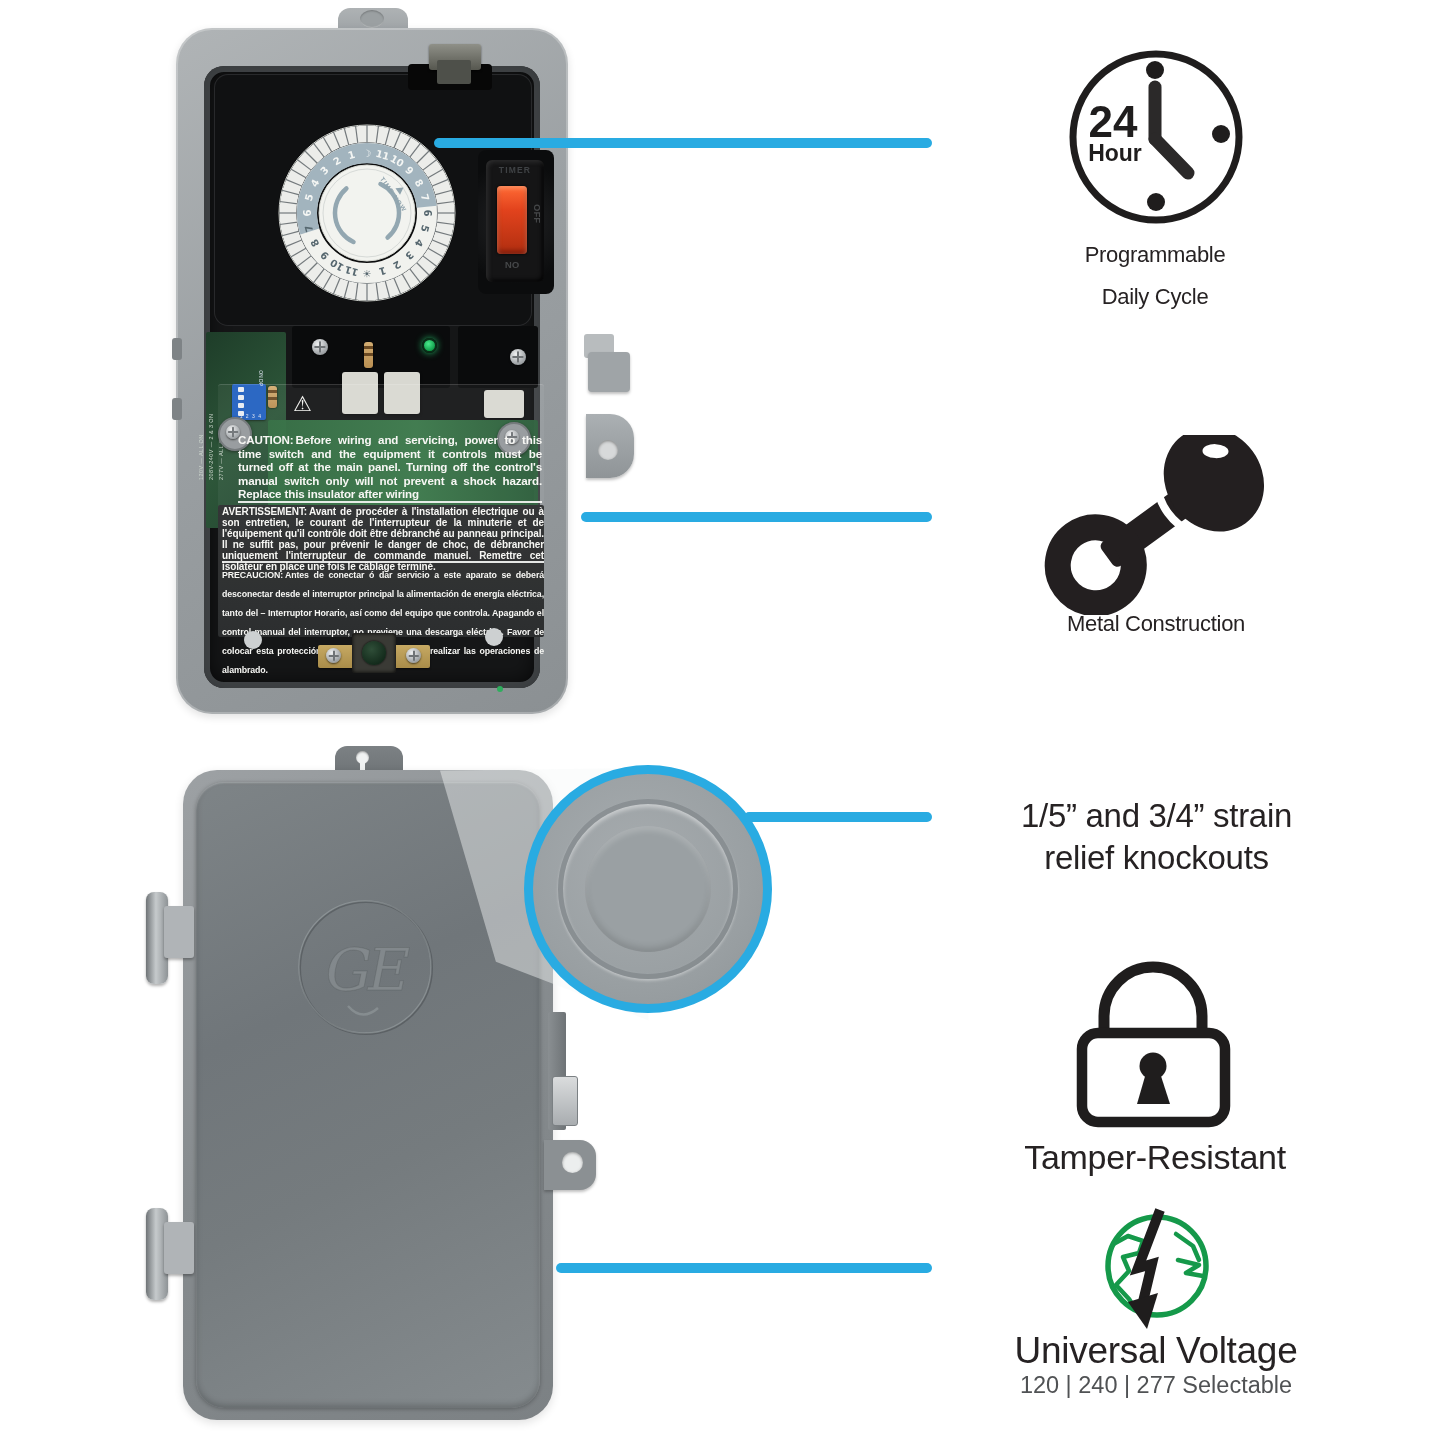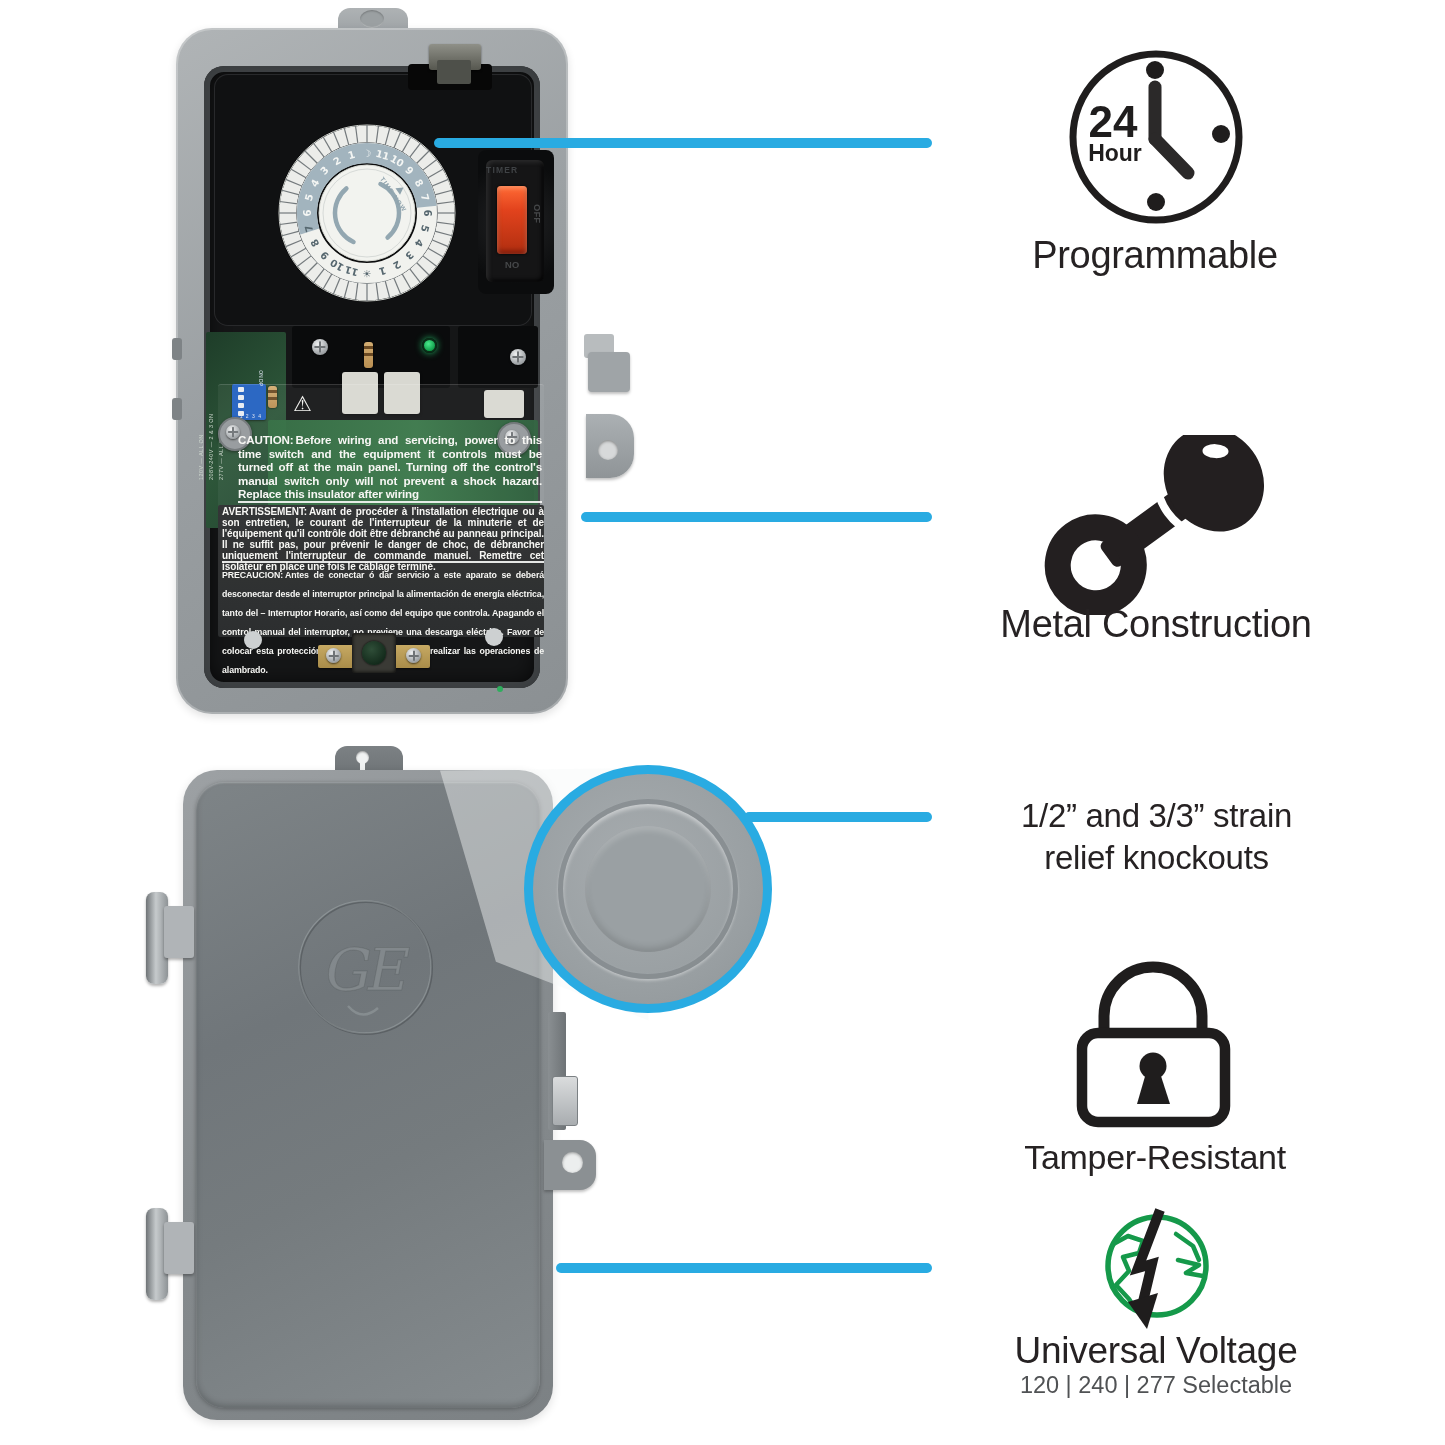--- a/index.html
+++ b/index.html
@@ -26,21 +26,21 @@
           box-shadow:inset 0 0 0 1px #28292b;}
   .latch-slot{left:408px;top:64px;width:84px;height:26px;background:#070707;border-radius:4px;}
   .latch-clip{left:429px;top:44px;width:52px;height:26px;border-radius:3px;
           background:linear-gradient(#8f9088,#56574f);box-shadow:0 1px 2px rgba(0,0,0,.6);}
   .latch-tongue{left:437px;top:60px;width:34px;height:24px;background:#4e504a;border-radius:2px;}
 
   .sw-recess{left:478px;top:150px;width:76px;height:144px;border-radius:8px;
           background:radial-gradient(circle at 50% 50%,#232426,#0b0c0d 75%);}
   .sw-bezel{left:486px;top:160px;width:58px;height:122px;border-radius:6px;background:#151516;
           box-shadow:inset 2px 2px 4px rgba(95,95,95,.35), inset -2px -2px 4px rgba(0,0,0,.85);}
-  .sw-timer-label{left:486px;top:165px;width:58px;font-size:8.5px;font-weight:bold;
+  .sw-timer-label{left:486px;top:165px;width:58px;text-align:center;font-size:8.5px;font-weight:bold;
           color:#3f4245;letter-spacing:.14em;}
   .sw-rocker{left:497px;top:186px;width:30px;height:68px;border-radius:4px;
           background:linear-gradient(180deg,#ff6a35 0%,#e2431d 35%,#b02e10 100%);
           box-shadow:inset 0 2px 5px rgba(255,190,150,.55), inset 0 -3px 5px rgba(60,0,0,.5), 0 0 3px #000;}
   .sw-off{left:528px;top:208px;font-size:9.5px;font-weight:bold;color:#46484a;transform:rotate(90deg);}
   .sw-on{left:502px;top:260px;width:20px;text-align:center;font-size:9.5px;font-weight:bold;color:#46484a;
           transform:rotate(180deg);}
 
   
   .pcb-left{left:206px;top:332px;width:80px;height:196px;border-radius:2px;
@@ -129,21 +129,21 @@
         border:9px solid #29ABE2;
         background:radial-gradient(circle at 45% 40%,#a7acaf,#9aa0a3 60%,#8f9598);}
   .knock-ring{position:absolute;left:50%;top:50%;transform:translate(-50%,-50%);width:170px;height:170px;
         border-radius:50%;border:5px solid rgba(118,124,128,.5);
         box-shadow:inset 0 3px 4px rgba(255,255,255,.45), 0 2px 3px rgba(255,255,255,.35);}
   .knock-core{position:absolute;left:50%;top:50%;transform:translate(-50%,-50%);width:126px;height:126px;
         border-radius:50%;background:#9aa0a3;
         box-shadow:inset 0 4px 6px rgba(255,255,255,.22), inset 0 -4px 7px rgba(0,0,0,.14);}
 
   
-  .feat-text{position:absolute;text-align:center;color:#262223;font-size:38px;line-height:42px;letter-spacing:-.3px;}
+  .feat-text{position:absolute;text-align:center;color:#262223;font-size:22px;line-height:42px;letter-spacing:-.3px;}
   .feat-sub{position:absolute;text-align:center;color:#505254;font-size:23.5px;}
 
   
   .dnum{font-family:"DejaVu Sans",sans-serif;font-size:10px;font-weight:bold;fill:#56676f;
         text-anchor:middle;dominant-baseline:central;}
   .dnum.lite{fill:#f3f5f3;}
   .dial-tick{stroke:#73797c;stroke-width:1.2;}
 </style>
 </head>
 <body>
@@ -371,37 +371,38 @@
       <circle cx="91" cy="25" r="9" fill="#1f1d1d"></circle>
       <circle cx="157" cy="89" r="9" fill="#1f1d1d"></circle>
       <circle cx="92" cy="157" r="9" fill="#1f1d1d"></circle>
       <line x1="91" y1="42" x2="91" y2="94" stroke="#2b2929" stroke-width="13" stroke-linecap="round"></line>
       <line x1="91" y1="94" x2="124" y2="128" stroke="#2b2929" stroke-width="13" stroke-linecap="round"></line>
       <text x="49" y="92" text-anchor="middle" font-size="44" font-weight="bold" fill="#1f1d1d">24</text>
       <text x="51" y="116" text-anchor="middle" font-size="23" font-weight="bold" fill="#1f1d1d">Hour</text>
     </svg>
     <div class="feat-text" style="left:1005px;top:234px;width:300px;">
       <div>Programmable</div>
+      <div>Daily Cycle</div>
     </div>
 
     <svg class="abs" style="left:1040px;top:435px;" width="230" height="180">
       <g transform="translate(114,88) rotate(-36)" fill="#231f20">
         <rect x="-58" y="-15" width="116" height="30" rx="6"></rect>
         <circle cx="-72" cy="0" r="38" fill="none" stroke="#231f20" stroke-width="26"></circle>
         <ellipse cx="74" cy="0" rx="48" ry="54"></ellipse>
         <path d="M 44,-50 A 60 60 0 0 0 44,50" fill="none" stroke="#ffffff" stroke-width="8"></path>
         <ellipse cx="92" cy="-22" rx="13" ry="7" fill="#ffffff" transform="rotate(38 92 -22)"></ellipse>
       </g>
     </svg>
     <div class="feat-text" style="left:1000px;top:604px;width:312px;line-height:40px;">
       <div>Metal Construction</div>
     </div>
 
     <div class="feat-text" style="left:990px;top:795px;width:333px;font-size:33px;">
-      <div>1/2” and 3/3” strain</div>
+      <div>1/5” and 3/4” strain</div>
       <div>relief knockouts</div>
     </div>
 
     <svg class="abs" style="left:1076px;top:942px;" width="158" height="188">
       <path d="M 28,95 L 28,74 A 49 49 0 0 1 126,74 L 126,95" fill="none" stroke="#1f1d1d" stroke-width="11"></path>
       <rect x="6" y="91" width="143" height="89" rx="16" fill="#fff" stroke="#1f1d1d" stroke-width="10.5"></rect>
       <circle cx="77" cy="124" r="13.5" fill="#1f1d1d"></circle>
       <path d="M 70,131 L 61,162 L 94,162 L 84,131 Z" fill="#1f1d1d"></path>
     </svg>
     <div class="feat-text" style="left:1000px;top:1136px;width:310px;font-size:34px;">

